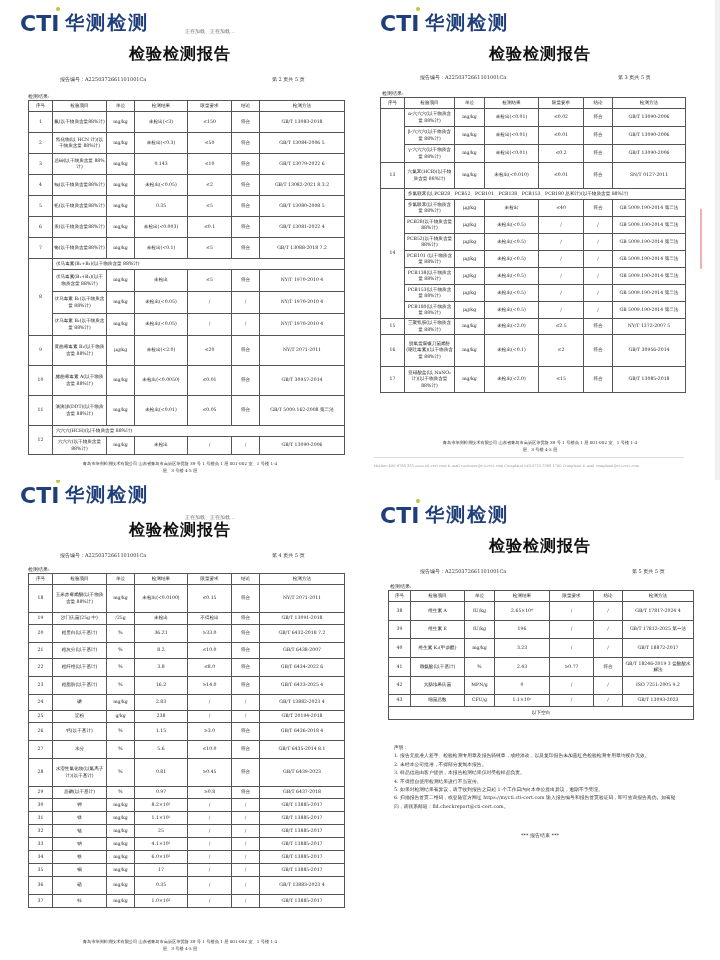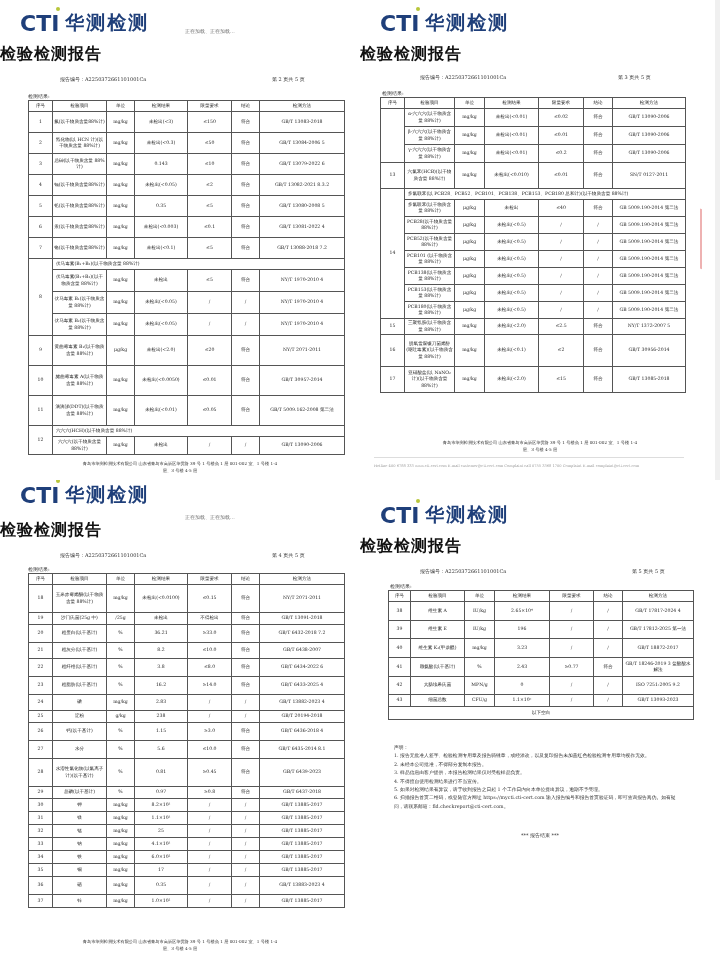--- a/index.html
+++ b/index.html
@@ -9,21 +9,21 @@
   .p1 { left: 0; top: 0; }
   .p2 { left: 360px; top: 0; }
   .p3 { left: 0; top: 480px; }
   .p4 { left: 360px; top: 480px; }
   .divider-v { position: absolute; left: 715px; top: 0; width: 5px; height: 480px; background: #f0f0f0; }
   .logo { position: absolute; left: 20px; top: 10px; display: flex; align-items: center; }
   .logo .cti { font-family: "DejaVu Sans", sans-serif; font-weight: bold; font-size: 22px; color: #1f3f7a; letter-spacing: 0px; position: relative; }
   .logo .cti .dot { position: absolute; right: -1px; top: -4px; width: 4px; height: 4px; border-radius: 50%; background: #b8c63a; }
   .logo .cn { font-family: Liberation Sans, sans-serif; font-weight: bold; font-size: 19px; color: #1f3f7a; margin-left: 6px; letter-spacing: 2px; }
   .broken-img { position: absolute; font-size: 5px; color: #777; font-family: "DejaVu Sans", sans-serif; }
-  .title { position: absolute; width: 100%; text-align: left; font-size: 16px; font-weight: bold; color: #111; letter-spacing: 1px; }
+  .title { position: absolute; width: 100%; text-align: center; font-size: 16px; font-weight: bold; color: #111; letter-spacing: 1px; }
   .meta { position: absolute; font-size: 5px; color: #333; font-family: "DejaVu Serif", serif; }
   .results-label { position: absolute; font-size: 5px; color: #333; }
   table.rep { position: absolute; border-collapse: collapse; font-size: 4.6px; line-height: 1.35; color: #222; background: transparent; }
   table.rep td, table.rep th { border: 0.6px solid #555; text-align: center; vertical-align: middle; padding: 1px 1px; font-weight: normal; }
   table.rep th { height: 11px; }
   table.rep td.left { text-align: left; padding-left: 3px; }
   .footer { position: absolute; width: 100%; text-align: center; font-size: 4.2px; color: #333; line-height: 1.6; }
   .contact { position: absolute; font-size: 3.6px; color: #999; white-space: nowrap; }
   .hr { position: absolute; height: 0.5px; background: #ddd; }
   .wm { position: absolute; width: 16px; height: 16px; border-radius: 50%; border: 1px solid #ececec; }

